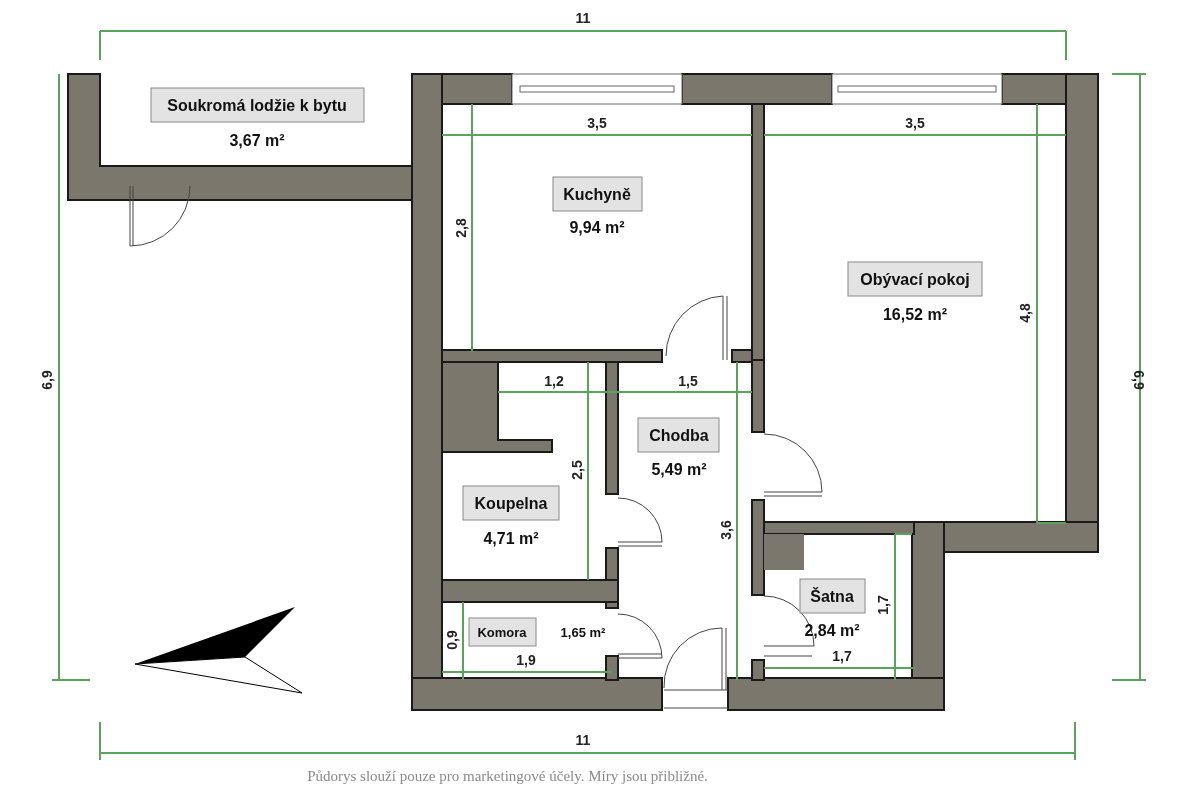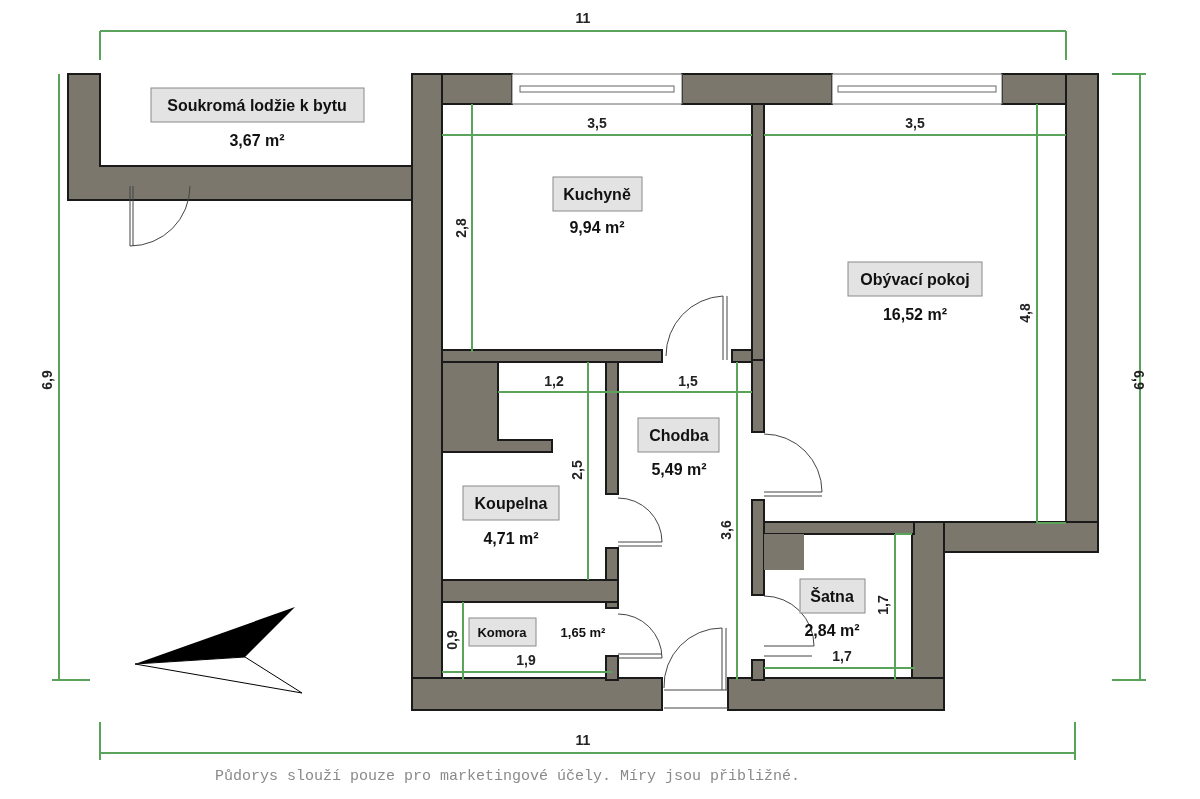--- a/index.html
+++ b/index.html
@@ -8,21 +8,21 @@
   .wall { fill: #7b776c; stroke: #1a1a1a; stroke-width: 2; }
   .wall-nostroke { fill: #7b776c; }
   .dim { stroke: #5aa35a; stroke-width: 2; fill: none; }
   .dimtxt { font-family: "Liberation Sans", sans-serif; font-size: 14px; font-weight: bold; fill: #222; }
   .lbl-box { fill: #e3e3e3; stroke: #8a8a8a; stroke-width: 1; }
   .lbl { font-family: "Liberation Sans", sans-serif; font-size: 16px; font-weight: bold; fill: #111; }
   .lbl-sm { font-family: "Liberation Sans", sans-serif; font-size: 13px; font-weight: bold; fill: #111; }
   .area { font-family: "Liberation Sans", sans-serif; font-size: 16px; font-weight: bold; fill: #111; }
   .door { fill: none; stroke: #444; stroke-width: 1; }
   .win { fill: #fff; stroke: #666; stroke-width: 1; }
-  .footer { position: absolute; left: 0; width: 1015px; top: 768px; text-align: center; font-family: Liberation Mono, monospace; font-size: 15px; color: #8a8a8a; }
+  .footer { position: absolute; left: 0; width: 1015px; top: 768px; text-align: center; font-family: Liberation Serif, serif; font-size: 15px; color: #8a8a8a; }
 </style>
 </head>
 <body>
 
 <svg width="1200" height="799" viewBox="0 0 1200 799">
 
   <g>
 
     <path class="wall" d="M68,74 L100,74 L100,166 L412,166 L412,74 L440,74 L440,200 L412,200 L412,200 L68,200 Z"></path>
 

